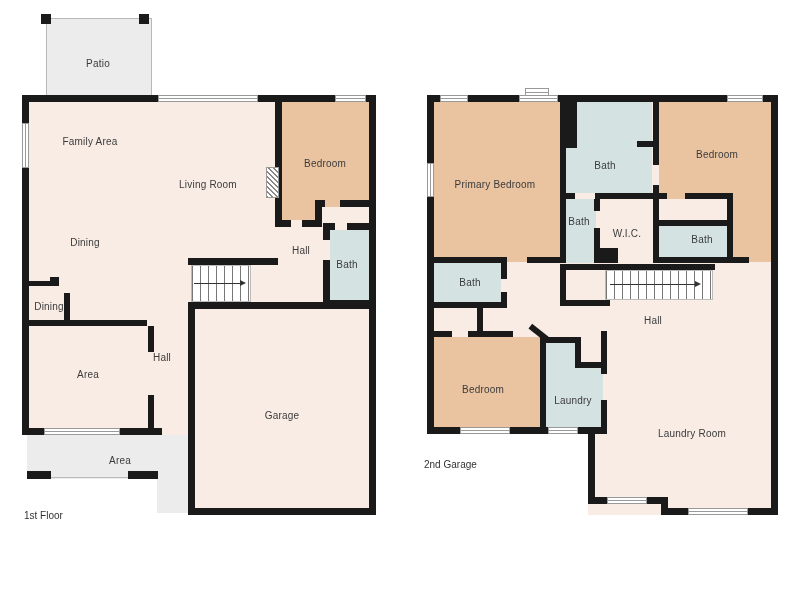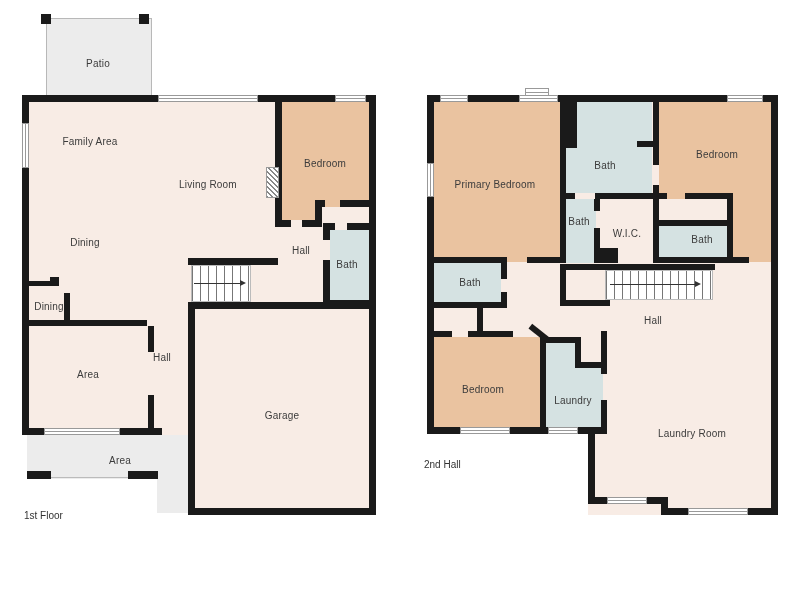--- a/index.html
+++ b/index.html
@@ -182,21 +182,21 @@
     <div class="rl" style="left:605px;top:165px">Bath</div>
     <div class="rl" style="left:717px;top:154px">Bedroom</div>
     <div class="rl" style="left:579px;top:221px">Bath</div>
     <div class="rl" style="left:627px;top:233px">W.I.C.</div>
     <div class="rl" style="left:702px;top:239px">Bath</div>
     <div class="rl" style="left:470px;top:282px">Bath</div>
     <div class="rl" style="left:653px;top:320px">Hall</div>
     <div class="rl" style="left:483px;top:389px">Bedroom</div>
     <div class="rl" style="left:573px;top:400px">Laundry</div>
     <div class="rl" style="left:692px;top:433px">Laundry Room</div>
-    <div class="fl" style="left:424px;top:459px">2nd Hall</div>
+    <div class="fl" style="left:424px;top:459px">2nd Garage</div>
   </div>
 
   <div>
     <svg class="abs" style="left:16px;top:537px" width="46" height="38" viewBox="0 0 46 38">
       <circle cx="22" cy="18" r="10" fill="#e8692b"></circle>
       <path d="M4 26 Q13 22 22 26 T40 26" stroke="#2e7fc1" stroke-width="2" fill="none"></path>
       <path d="M2 30 Q11 26 20 30 T38 30" stroke="#c23a2e" stroke-width="2" fill="none"></path>
       <path d="M28 24 Q27 14 24 8" stroke="#2a1d12" stroke-width="2" fill="none"></path>
       <path d="M24 8 L12 3 M24 8 L18 1 M24 8 L28 0 M24 8 L34 3 M24 8 L33 9 M24 8 L14 9" stroke="#1d1d1d" stroke-width="1.5" fill="none"></path>
     </svg>

